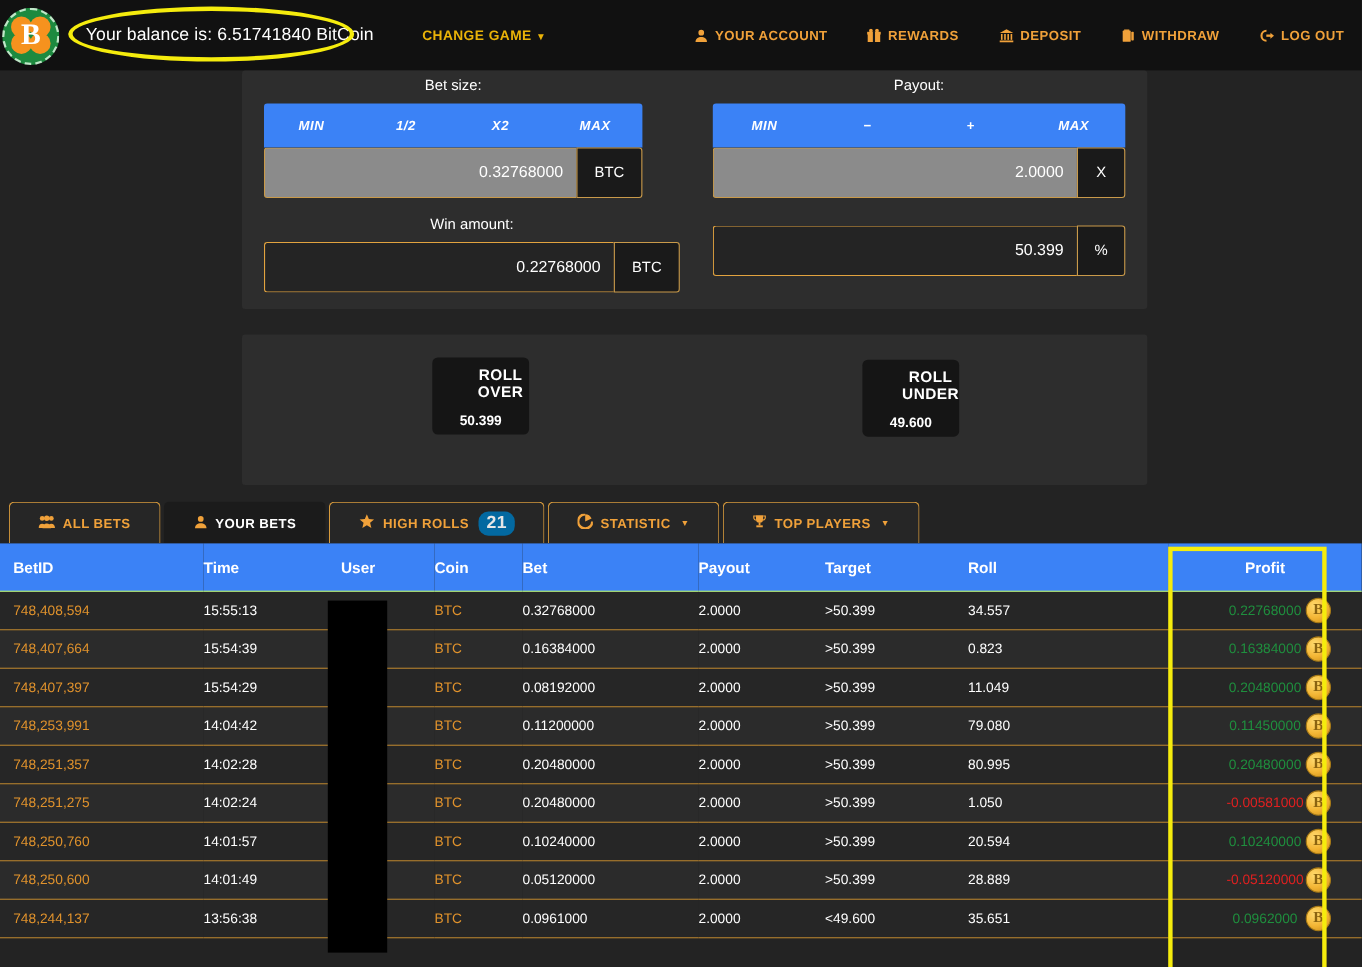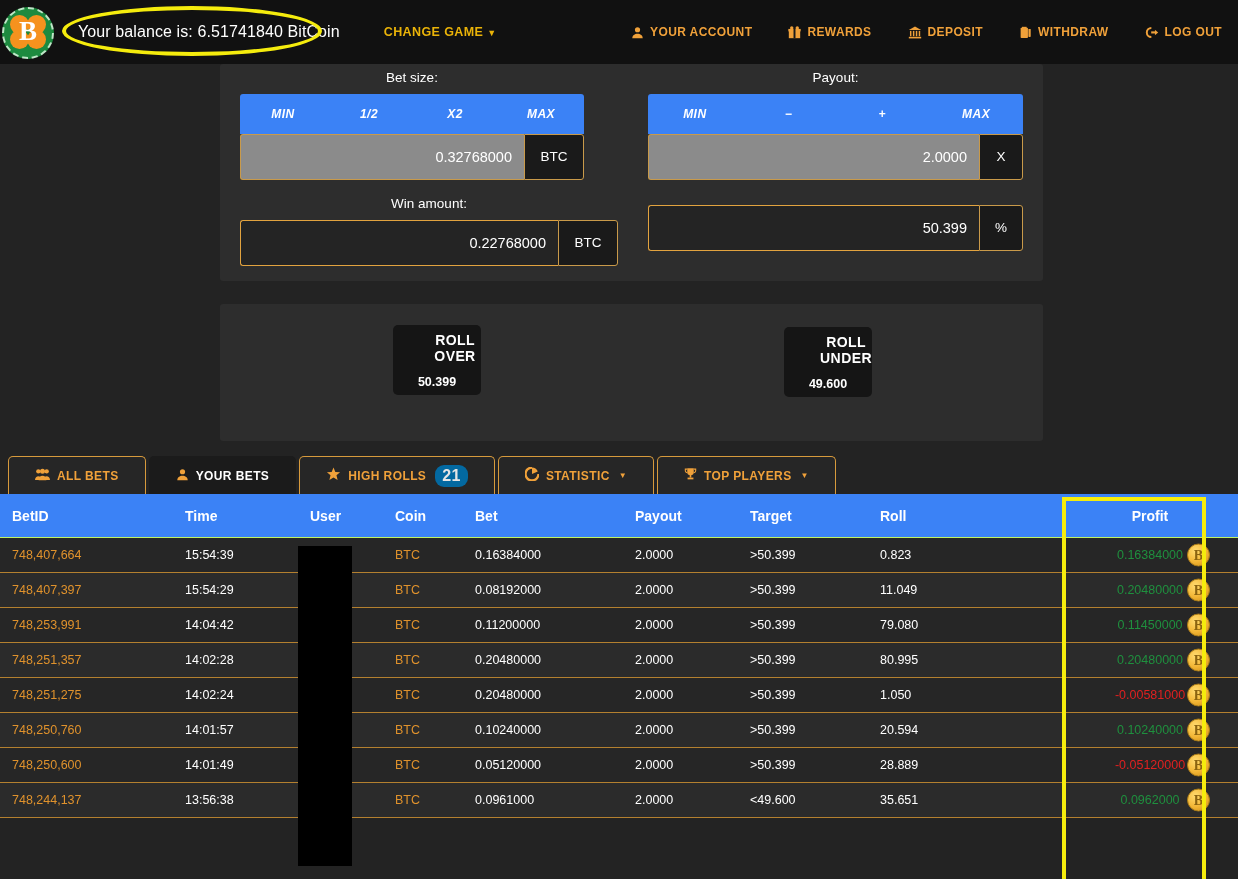--- a/index.html
+++ b/index.html
@@ -410,20 +410,31 @@
           <th>Coin</th>
           <th>Bet</th>
           <th>Payout</th>
           <th>Target</th>
           <th>Roll</th>
           <th class="h-profit">Profit</th>
         </tr>
       </thead>
       <tbody id="tbody">
           <tr>
+            <td class="c-betid">748,408,594</td>
+            <td class="c-time">15:55:13</td>
+            <td class="c-user"></td>
+            <td class="c-coin">BTC</td>
+            <td class="c-bet">0.32768000</td>
+            <td class="c-payout">2.0000</td>
+            <td class="c-target">&gt;50.399</td>
+            <td class="c-roll">34.557</td>
+            <td class="c-profit"><span class="pv pos">0.22768000</span><span class="coin-ico">B</span></td>
+          </tr>
+          <tr>
             <td class="c-betid">748,407,664</td>
             <td class="c-time">15:54:39</td>
             <td class="c-user"></td>
             <td class="c-coin">BTC</td>
             <td class="c-bet">0.16384000</td>
             <td class="c-payout">2.0000</td>
             <td class="c-target">&gt;50.399</td>
             <td class="c-roll">0.823</td>
             <td class="c-profit"><span class="pv pos">0.16384000</span><span class="coin-ico">B</span></td>
           </tr>

